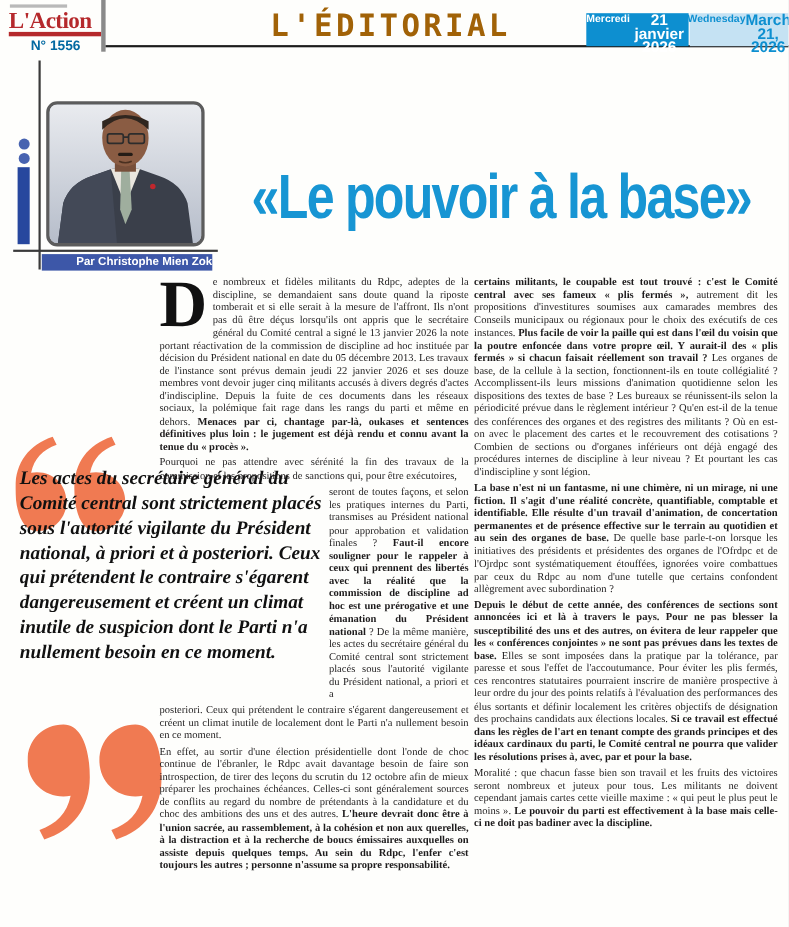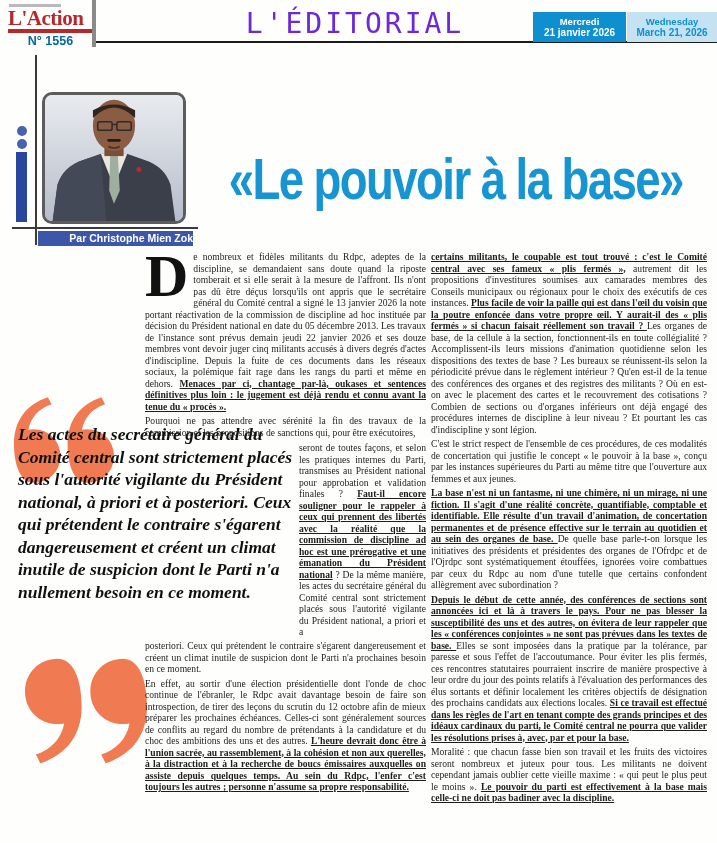--- a/index.html
+++ b/index.html
@@ -9,27 +9,27 @@
   
   .logo-box{position:absolute;left:8px;top:3px;width:85px;height:42px;}
   .logo-tagline{height:3px;width:52px;background:#b9b9b9;margin:1px 0 1px 1px;}
   .logo-name{font-weight:bold;color:#b5292c;font-size:21px;line-height:20px;letter-spacing:-0.5px;}
   .logo-strip{height:4px;background:#b5292c;width:84px;margin-top:1px;}
   .logo-issue{font-family:"Liberation Sans",sans-serif;font-weight:bold;font-size:12.5px;
               color:#0369a1;text-align:center;margin-top:1px;}
   .logo-vbar{position:absolute;left:92px;top:0;width:4px;height:47px;background:#8a8a8a;}
   .header-rule{position:absolute;left:96px;top:41px;width:621px;height:2px;background:#1c1c1c;}
   .section-title{position:absolute;left:205px;top:7px;width:300px;text-align:center;
-                 font-family:"DejaVu Sans Mono",monospace;font-size:28px;letter-spacing:3px;color:#6d28d9;}
-  .date-box{position:absolute;top:12px;height:30px;display:flex;flex-direction:column;
+                 font-family:"DejaVu Sans Mono",monospace;font-size:28px;letter-spacing:3px;color:#a16207;font-weight:bold;}
+  .date-box{position:absolute;top:12px;height:30px;display:flex;flex-direction:row;
             justify-content:center;text-align:center;font-family:"Liberation Sans",sans-serif;font-weight:bold;}
   .date-fr{left:533px;width:93px;background:#0d8fd0;color:#ffffff;}
   .date-en{left:627px;width:90px;background:#c5e2f3;color:#0d8fd0;}
   .date-line1{font-size:9.5px;line-height:11px;}
-  .date-line2{font-size:10px;line-height:12px;}
+  .date-line2{font-size:14px;line-height:12px;}
 
   
   .decor-dot{position:absolute;width:10px;height:10px;border-radius:50%;background:#4763b0;}
   .decor-dot.d1{left:17px;top:126px;}
   .decor-dot.d2{left:17px;top:139px;}
   .decor-bar{position:absolute;left:16px;top:152px;width:11px;height:70px;background:#27479e;}
   .photo-vline{position:absolute;left:35px;top:55px;width:2px;height:190px;background:#3a3a3a;}
   .photo-hline{position:absolute;left:12px;top:227px;width:186px;height:2px;background:#3a3a3a;}
   .photo-frame{position:absolute;left:42px;top:92px;width:144px;height:132px;border:3px solid #5c5c5c;
                border-radius:10px;overflow:hidden;background:#ccd2dc;box-sizing:border-box;}
@@ -44,21 +44,21 @@
   .headline span{font-family:"Liberation Sans",sans-serif;font-weight:bold;font-size:57px;
                  letter-spacing:-2px;color:#1795d3;white-space:nowrap;transform:scaleX(0.8);}
 
   
   .col{position:absolute;}
   .col-left-top{left:145px;top:251px;width:281px;}
   .col-narrow{left:299px;top:442px;width:127px;}
   .col-left-rest{left:145px;top:640px;width:281px;}
   .col-right{left:431px;top:251px;width:276px;}
   .col p.para{margin:0 0 3px 0;text-align:justify;font-size:9.6px;line-height:11.5px;}
-  .col .b{font-weight:bold;text-decoration:underline;}
+  .col .b{font-weight:bold;}
   .dropcap{float:left;font-weight:bold;font-size:60px;line-height:46px;padding:2px 5px 0 0;color:#111;}
 
   
   .pq-text{position:absolute;left:18px;top:423px;width:290px;font-weight:bold;font-style:italic;
            font-size:17.5px;line-height:22.5px;color:#101010;}
   .pq-mark{position:absolute;}
   .pq-open{left:14px;top:396px;width:100px;height:88px;transform:rotate(180deg);}
   .pq-close{left:25px;top:658px;width:122px;height:106px;}
   .pq-mark svg{display:block;width:100%;height:100%;}
 </style>
@@ -135,24 +135,23 @@
   </div>
 
   <div class="col col-left-top">
       <p class="para"><span class="dropcap">D</span><span>e nombreux et fidèles militants du Rdpc, adeptes de la discipline, se demandaient sans doute quand la riposte tomberait et si elle serait à la mesure de l'affront. Ils n'ont pas dû être déçus lorsqu'ils ont appris que le secrétaire général du Comité central a signé le 13 janvier 2026 la note portant réactivation de la commission de discipline ad hoc instituée par décision du Président national en date du 05 décembre 2013. Les travaux de l'instance sont prévus demain jeudi 22 janvier 2026 et ses douze membres vont devoir juger cinq militants accusés à divers degrés d'actes d'indiscipline. Depuis la fuite de ces documents dans les réseaux sociaux, la polémique fait rage dans les rangs du parti et même en dehors. </span><span class="b">Menaces par ci, chantage par-là, oukases et sentences définitives plus loin : le jugement est déjà rendu et connu avant la tenue du « procès ».</span></p>
       <p class="para"><span>Pourquoi ne pas attendre avec sérénité la fin des travaux de la commission et les propositions de sanctions qui, pour être exécutoires,</span></p>
     </div>
   <div class="col col-narrow">
       <p class="para"><span>seront de toutes façons, et selon les pratiques internes du Parti, transmises au Président national pour approbation et validation finales ? </span><span class="b">Faut-il encore souligner pour le rappeler à ceux qui prennent des libertés avec la réalité que la commission de discipline ad hoc est une prérogative et une émanation du Président national</span><span> ? De la même manière, les actes du secrétaire général du Comité central sont strictement placés sous l'autorité vigilante du Président national, a priori et a</span></p>
     </div>
   <div class="col col-left-rest">
-      <p class="para"><span>posteriori. Ceux qui prétendent le contraire s'égarent dangereusement et créent un climat inutile de suspicion dont le Parti n'a prochaines besoin en ce moment.</span></p>
+      <p class="para"><span>posteriori. Ceux qui prétendent le contraire s'égarent dangereusement et créent un climat inutile de localement dont le Parti n'a nullement besoin en ce moment.</span></p>
       <p class="para"><span>En effet, au sortir d'une élection présidentielle dont l'onde de choc continue de l'ébranler, le Rdpc avait davantage besoin de faire son introspection, de tirer des leçons du scrutin du 12 octobre afin de mieux préparer les prochaines échéances. Celles-ci sont généralement sources de conflits au regard du nombre de prétendants à la candidature et du choc des ambitions des uns et des autres. </span><span class="b">L'heure devrait donc être à l'union sacrée, au rassemblement, à la cohésion et non aux querelles, à la distraction et à la recherche de boucs émissaires auxquelles on assiste depuis quelques temps. Au sein du Rdpc, l'enfer c'est toujours les autres ; personne n'assume sa propre responsabilité.</span></p>
     </div>
   <div class="col col-right">
       <p class="para"><span class="b">certains militants, le coupable est tout trouvé : c'est le Comité central avec ses fameux « plis fermés »,</span><span> autrement dit les propositions d'investitures soumises aux camarades membres des Conseils municipaux ou régionaux pour le choix des exécutifs de ces instances. </span><span class="b">Plus facile de voir la paille qui est dans l'œil du voisin que la poutre enfoncée dans votre propre œil. Y aurait-il des « plis fermés » si chacun faisait réellement son travail ? </span><span>Les organes de base, de la cellule à la section, fonctionnent-ils en toute collégialité ? Accomplissent-ils leurs missions d'animation quotidienne selon les dispositions des textes de base ? Les bureaux se réunissent-ils selon la périodicité prévue dans le règlement intérieur ? Qu'en est-il de la tenue des conférences des organes et des registres des militants ? Où en est-on avec le placement des cartes et le recouvrement des cotisations ? Combien de sections ou d'organes inférieurs ont déjà engagé des procédures internes de discipline à leur niveau ? Et pourtant les cas d'indiscipline y sont légion.</span></p>
-      <p class="para"><span>C'est le strict respect de l'ensemble de ces procédures, de ces modalités de concertation qui justifie le concept « le pouvoir à la base », conçu par les instances supérieures du Parti au même titre que l'ouverture aux femmes et aux jeunes.</span></p>
       <p class="para"><span class="b">La base n'est ni un fantasme, ni une chimère, ni un mirage, ni une fiction. Il s'agit d'une réalité concrète, quantifiable, comptable et identifiable. Elle résulte d'un travail d'animation, de concertation permanentes et de présence effective sur le terrain au quotidien et au sein des organes de base. </span><span>De quelle base parle-t-on lorsque les initiatives des présidents et présidentes des organes de l'Ofrdpc et de l'Ojrdpc sont systématiquement étouffées, ignorées voire combattues par ceux du Rdpc au nom d'une tutelle que certains confondent allègrement avec subordination ?</span></p>
       <p class="para"><span class="b">Depuis le début de cette année, des conférences de sections sont annoncées ici et là à travers le pays. Pour ne pas blesser la susceptibilité des uns et des autres, on évitera de leur rappeler que les « conférences conjointes » ne sont pas prévues dans les textes de base. </span><span>Elles se sont imposées dans la pratique par la tolérance, par paresse et sous l'effet de l'accoutumance. Pour éviter les plis fermés, ces rencontres statutaires pourraient inscrire de manière prospective à leur ordre du jour des points relatifs à l'évaluation des performances des élus sortants et définir localement les critères objectifs de désignation des prochains candidats aux élections locales. </span><span class="b">Si ce travail est effectué dans les règles de l'art en tenant compte des grands principes et des idéaux cardinaux du parti, le Comité central ne pourra que valider les résolutions prises à, avec, par et pour la base.</span></p>
-      <p class="para"><span>Moralité : que chacun fasse bien son travail et les fruits des victoires seront nombreux et juteux pour tous. Les militants ne doivent cependant jamais oublier cette vieille maxime : « qui peut le plus peut le moins ». </span><span class="b">Le pouvoir du parti est effectivement à la base mais celle-ci ne doit pas badiner avec la discipline.</span></p>
+      <p class="para"><span>Moralité : que chacun fasse bien son travail et les fruits des victoires seront nombreux et juteux pour tous. Les militants ne doivent cependant jamais cartes cette vieille maxime : « qui peut le plus peut le moins ». </span><span class="b">Le pouvoir du parti est effectivement à la base mais celle-ci ne doit pas badiner avec la discipline.</span></p>
     </div>
 
 </div>
 
 </body></html>

